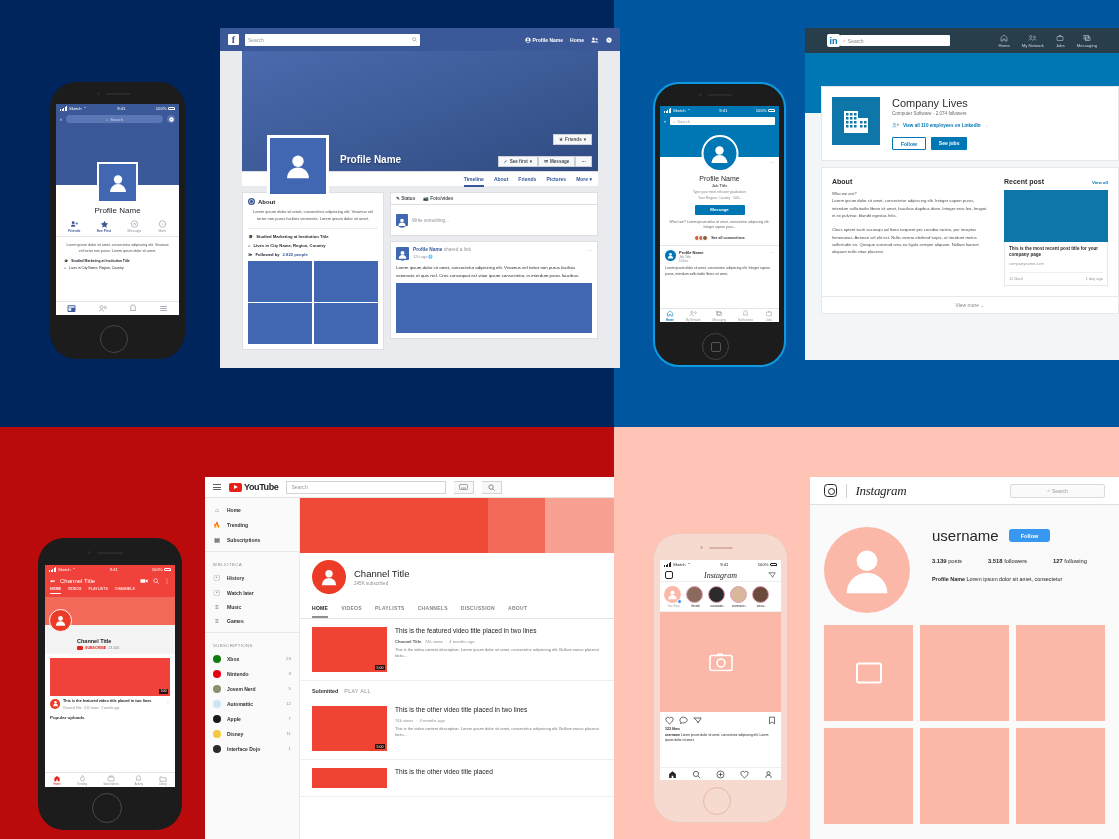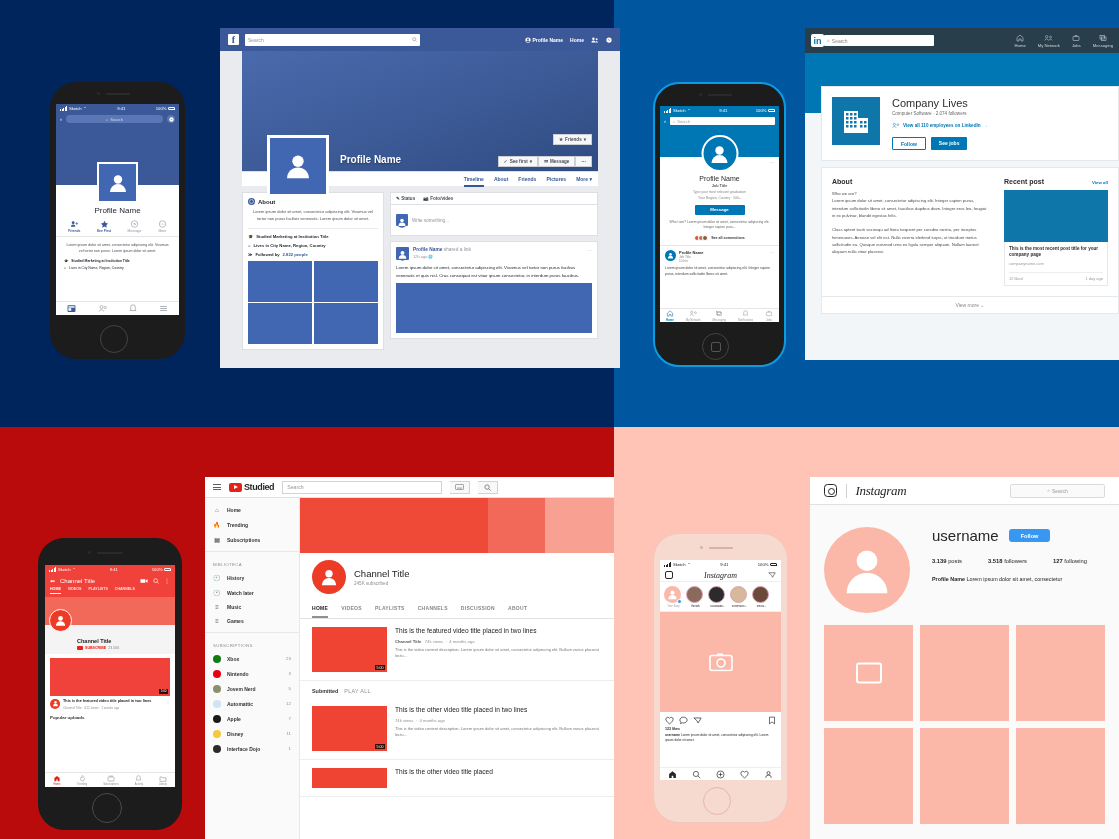--- a/index.html
+++ b/index.html
@@ -73,21 +73,21 @@
   .fb-write{display:flex;gap:4px;align-items:center;height:20px;}
   .fb-write .ava{width:12px;height:12px;background:#4267b2;border-radius:1px;flex:none;}
   .fb-write .txt{font-size:4.6px;color:#90949c;}
   .fb-post-h{display:flex;gap:4px;}
   .fb-post-h .ava{width:13px;height:13px;background:#4267b2;border-radius:1px;flex:none;}
   .fb-post-body{font-size:4.4px;color:#1d2129;line-height:1.75;margin-top:4px;}
   .fb-post-img{height:50px;background:#4267b2;margin-top:4px;}
 
   
   #li-desktop{position:absolute;left:805px;top:28px;width:314px;height:332px;background:#f3f6f8;overflow:hidden;}
-  .li-nav{height:25px;background:#283e4a;display:flex;align-items:center;padding:0 6px;}
+  .li-nav{height:25px;background:#283e4a;display:flex;align-items:center;padding:0 22px;}
   .li-logo{width:13px;height:13px;background:#fff;color:#0077b5;border-radius:2px;font-size:9px;font-weight:bold;
     display:flex;align-items:center;justify-content:center;font-family:"Liberation Sans",sans-serif;}
   .li-search{flex:0 0 110px;height:11px;background:#fff;border-radius:1px;display:flex;align-items:center;
     padding:0 3px;gap:2px;font-size:5px;color:#86888a;}
   .li-navright{margin-left:auto;display:flex;gap:12px;}
   .li-ni{display:flex;flex-direction:column;align-items:center;gap:1px;color:#cfd7dd;font-size:4.2px;}
   .li-cover{height:60px;background:#0077b5;}
   .li-card{background:#fff;margin:-27px 0 0 16px;padding:10px;position:relative;border:.5px solid #e6e9ec;}
   .li-row{display:flex;gap:12px;}
   .li-logo-big{width:48px;height:48px;background:#0e76a8;display:flex;align-items:center;justify-content:center;flex:none;}
@@ -686,21 +686,21 @@
 
 <div id="yt-desktop">
   <div class="yt-nav">
     <div class="yt-burger">
         <i></i>
         <i></i>
         <i></i>
       </div>
     <div class="yt-logo">
       <span class="yt-play"></span>
-      <span>Studied</span>
+      <span>YouTube</span>
     </div>
     <div class="yt-search">
       <span>Search</span>
     </div>
     <div class="yt-searchbtn">
       <svg width="9" height="6" viewBox="0 0 18 12">
           <rect x="1" y="1" width="16" height="10" rx="1.5" fill="none" stroke="#606060" stroke-width="1.1"></rect>
           <rect x="4" y="7.5" width="10" height="1.2" fill="#606060"></rect>
         </svg>
     </div>

